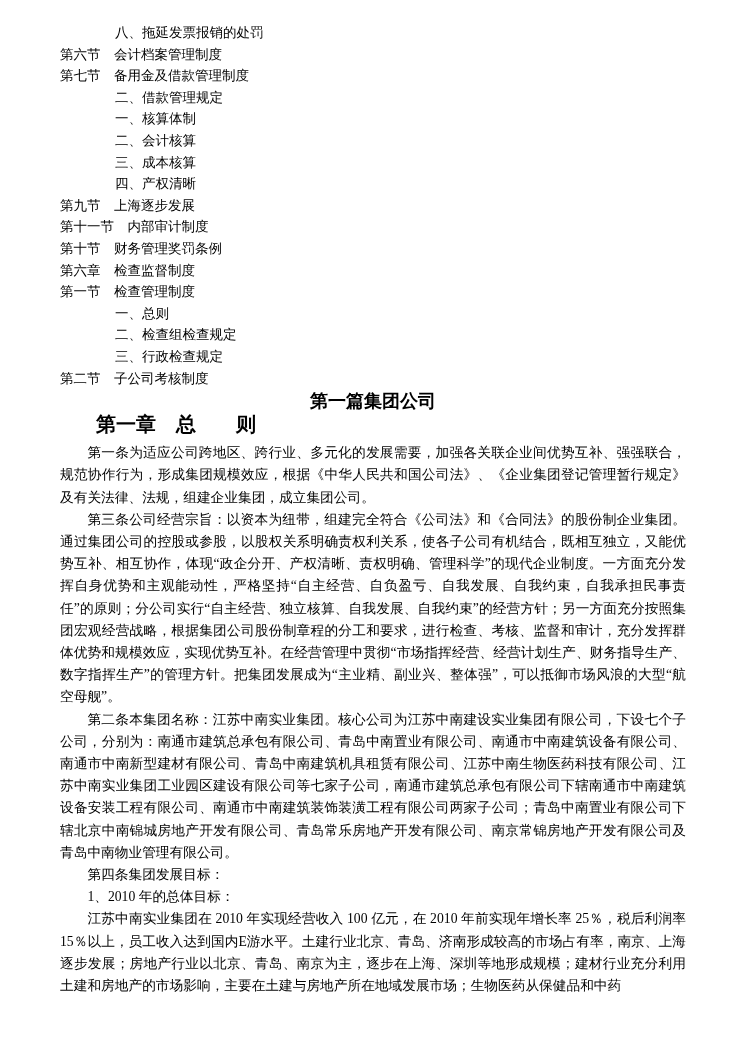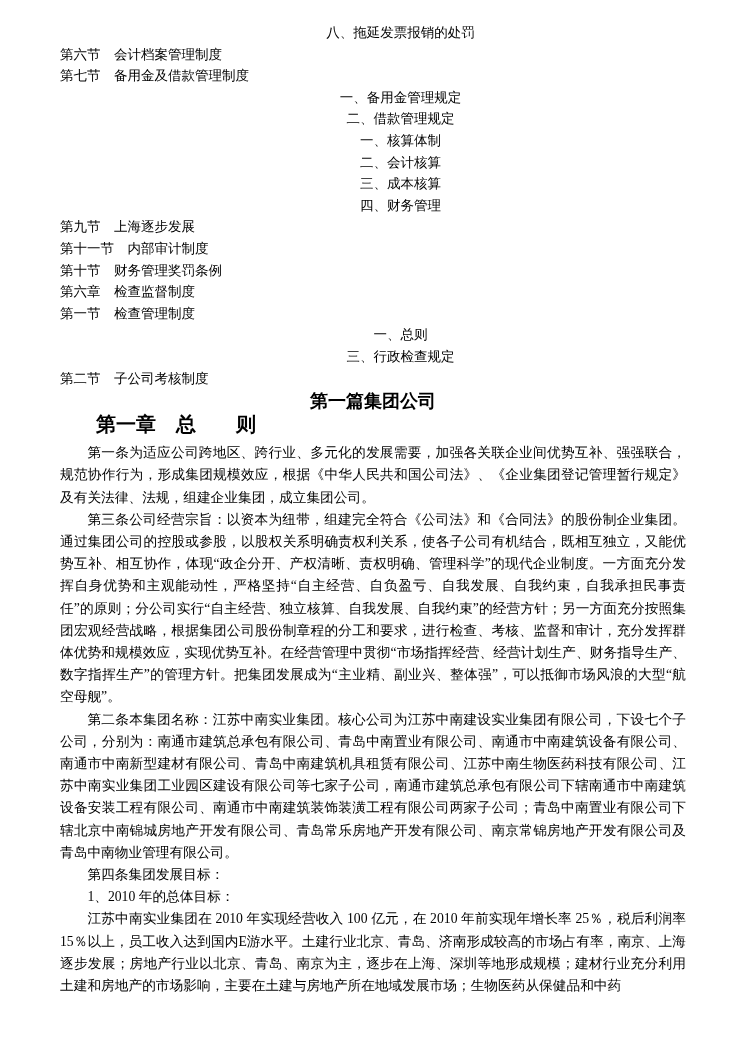--- a/index.html
+++ b/index.html
@@ -12,21 +12,21 @@
     color: #000000;
     font-family: "Liberation Serif", "DejaVu Serif", serif;
     padding: 22px 58px 0 60px;
     overflow: hidden;
     position: relative;
   }
   
   .toc { font-size: 13.5px; line-height: 21.6px; font-weight: normal; }
   .toc-line { white-space: pre; }
   .toc-line.indent-1 { padding-left: 0; }
-  .toc-line.indent-2 { padding-left: 55px; text-align: center; }
+  .toc-line.indent-2 { padding-left: 55px; }
   
   .part-title {
     text-align: center;
     font-size: 18px;
     font-weight: bold;
     line-height: 24px;
   }
   .chapter-title {
     font-size: 20px;
     font-weight: bold;
@@ -44,32 +44,32 @@
 </style>
 </head>
 <body>
 
 <div class="page">
 
   <nav class="toc">
     <div class="toc-line indent-2">八、拖延发票报销的处罚</div>
     <div class="toc-line indent-1">第六节　会计档案管理制度</div>
     <div class="toc-line indent-1">第七节　备用金及借款管理制度</div>
-    <div class="toc-line indent-2">一、备用金管理规定</div>
     <div class="toc-line indent-2">二、借款管理规定</div>
     <div class="toc-line indent-2">一、核算体制</div>
     <div class="toc-line indent-2">二、会计核算</div>
     <div class="toc-line indent-2">三、成本核算</div>
-    <div class="toc-line indent-2">四、财务管理</div>
+    <div class="toc-line indent-2">四、产权清晰</div>
     <div class="toc-line indent-1">第九节　上海逐步发展</div>
     <div class="toc-line indent-1">第十一节　内部审计制度</div>
     <div class="toc-line indent-1">第十节　财务管理奖罚条例</div>
     <div class="toc-line indent-1">第六章　检查监督制度</div>
     <div class="toc-line indent-1">第一节　检查管理制度</div>
     <div class="toc-line indent-2">一、总则</div>
+    <div class="toc-line indent-2">二、检查组检查规定</div>
     <div class="toc-line indent-2">三、行政检查规定</div>
     <div class="toc-line indent-1">第二节　子公司考核制度</div>
   </nav>
 
   <h1 class="part-title">第一篇集团公司</h1>
 
   <h2 class="chapter-title">第一章　总　　则</h2>
 
   <div class="body-text">
     <p class="para">第一条为适应公司跨地区、跨行业、多元化的发展需要，加强各关联企业间优势互补、强强联合，规范协作行为，形成集团规模效应，根据《中华人民共和国公司法》、《企业集团登记管理暂行规定》及有关法律、法规，组建企业集团，成立集团公司。</p>

